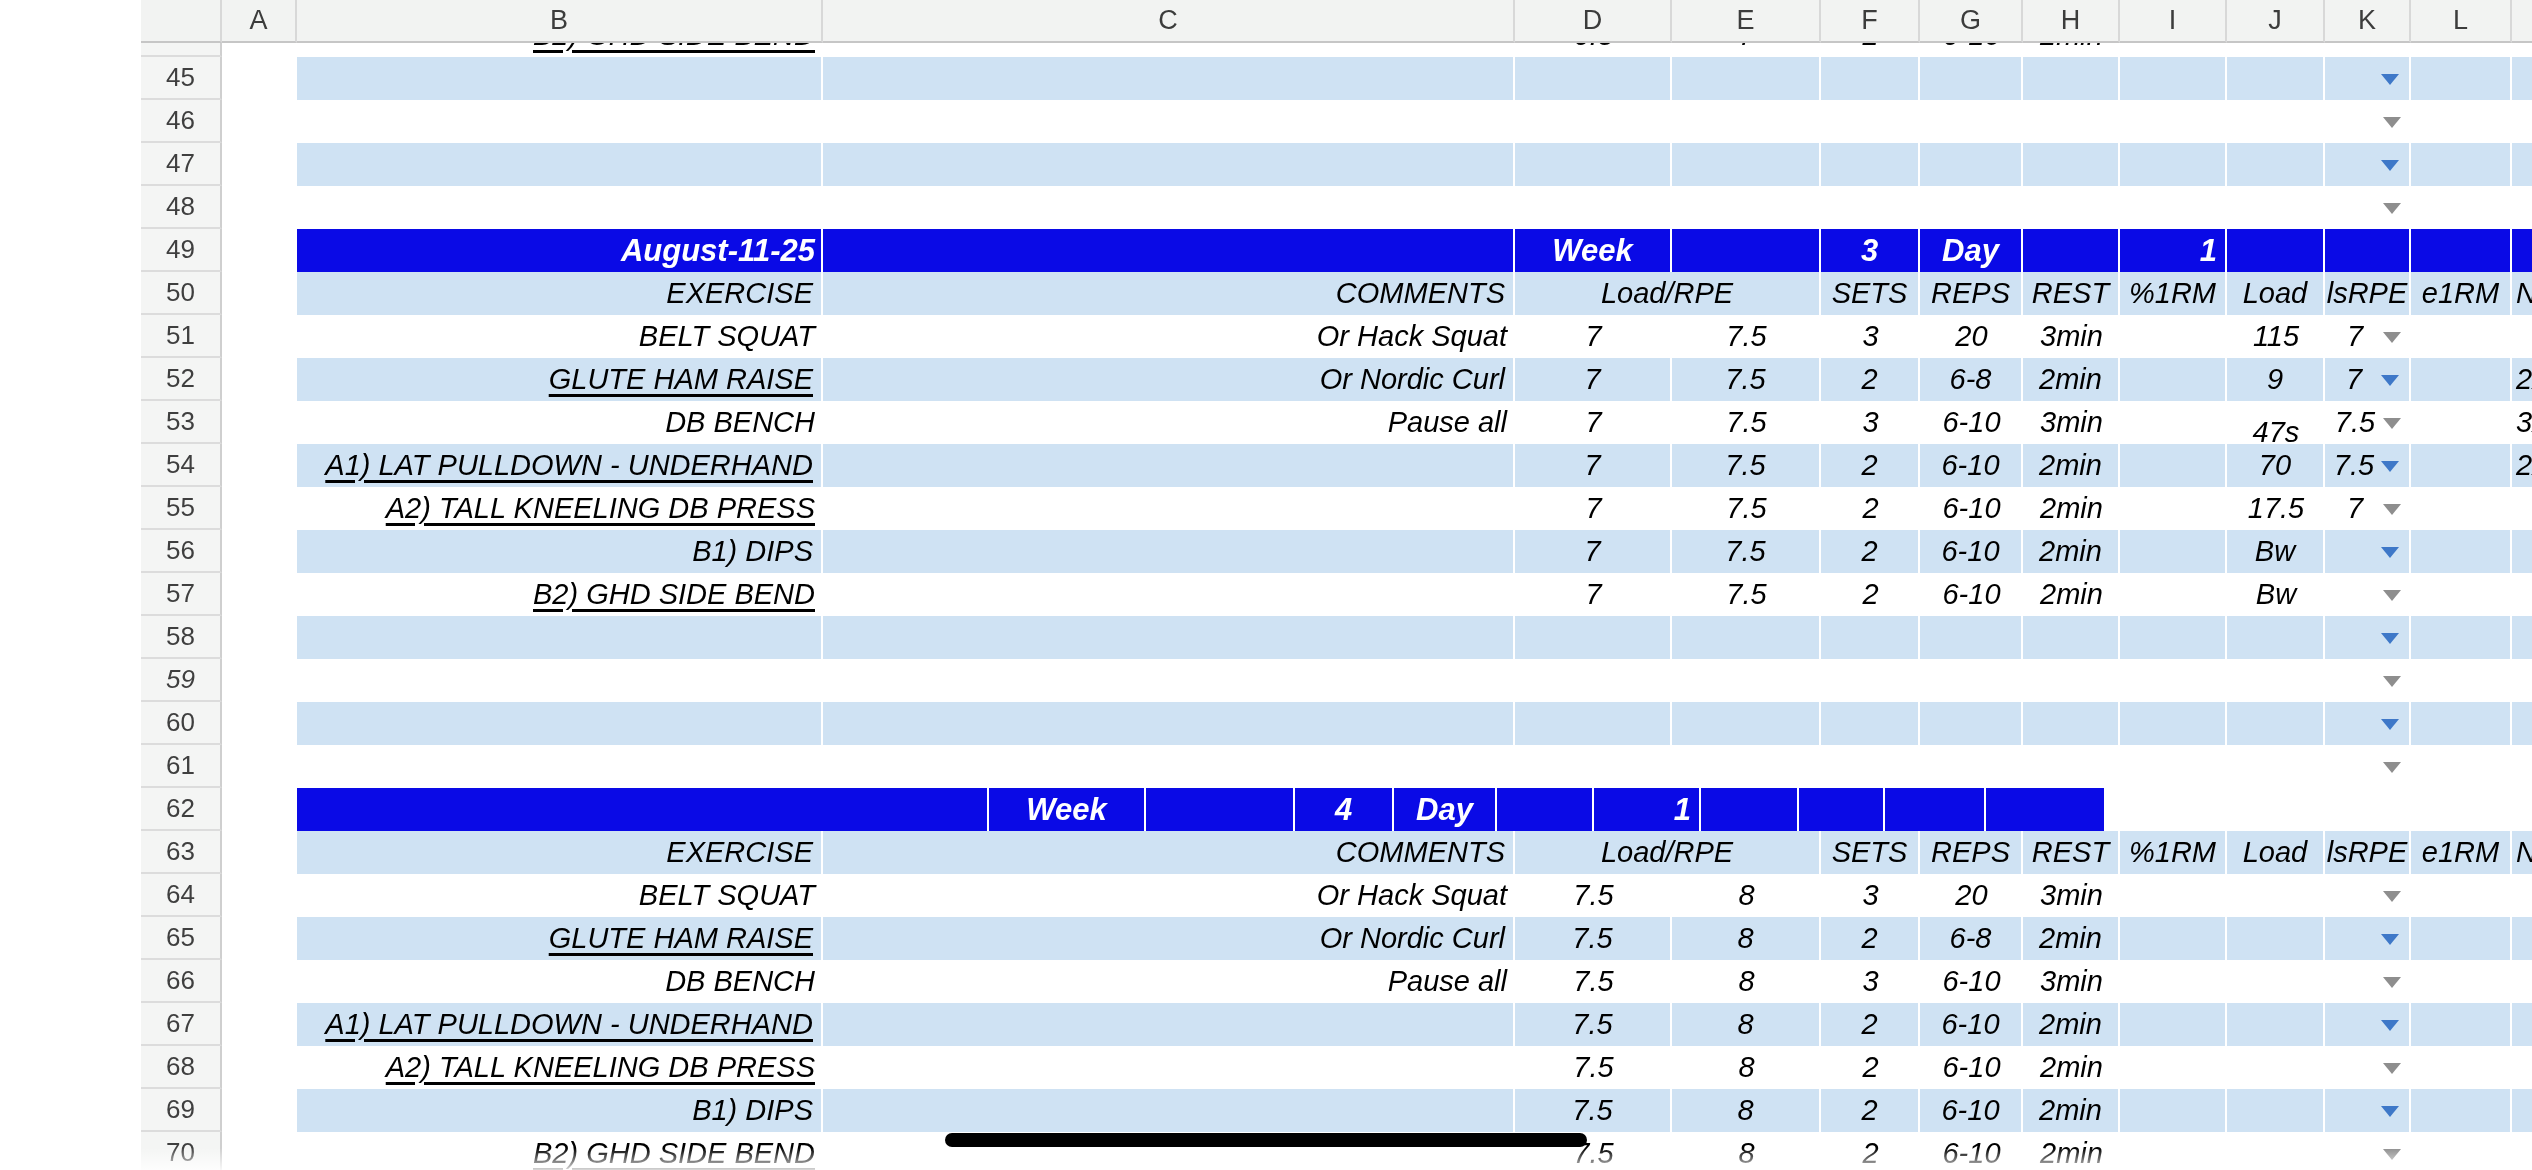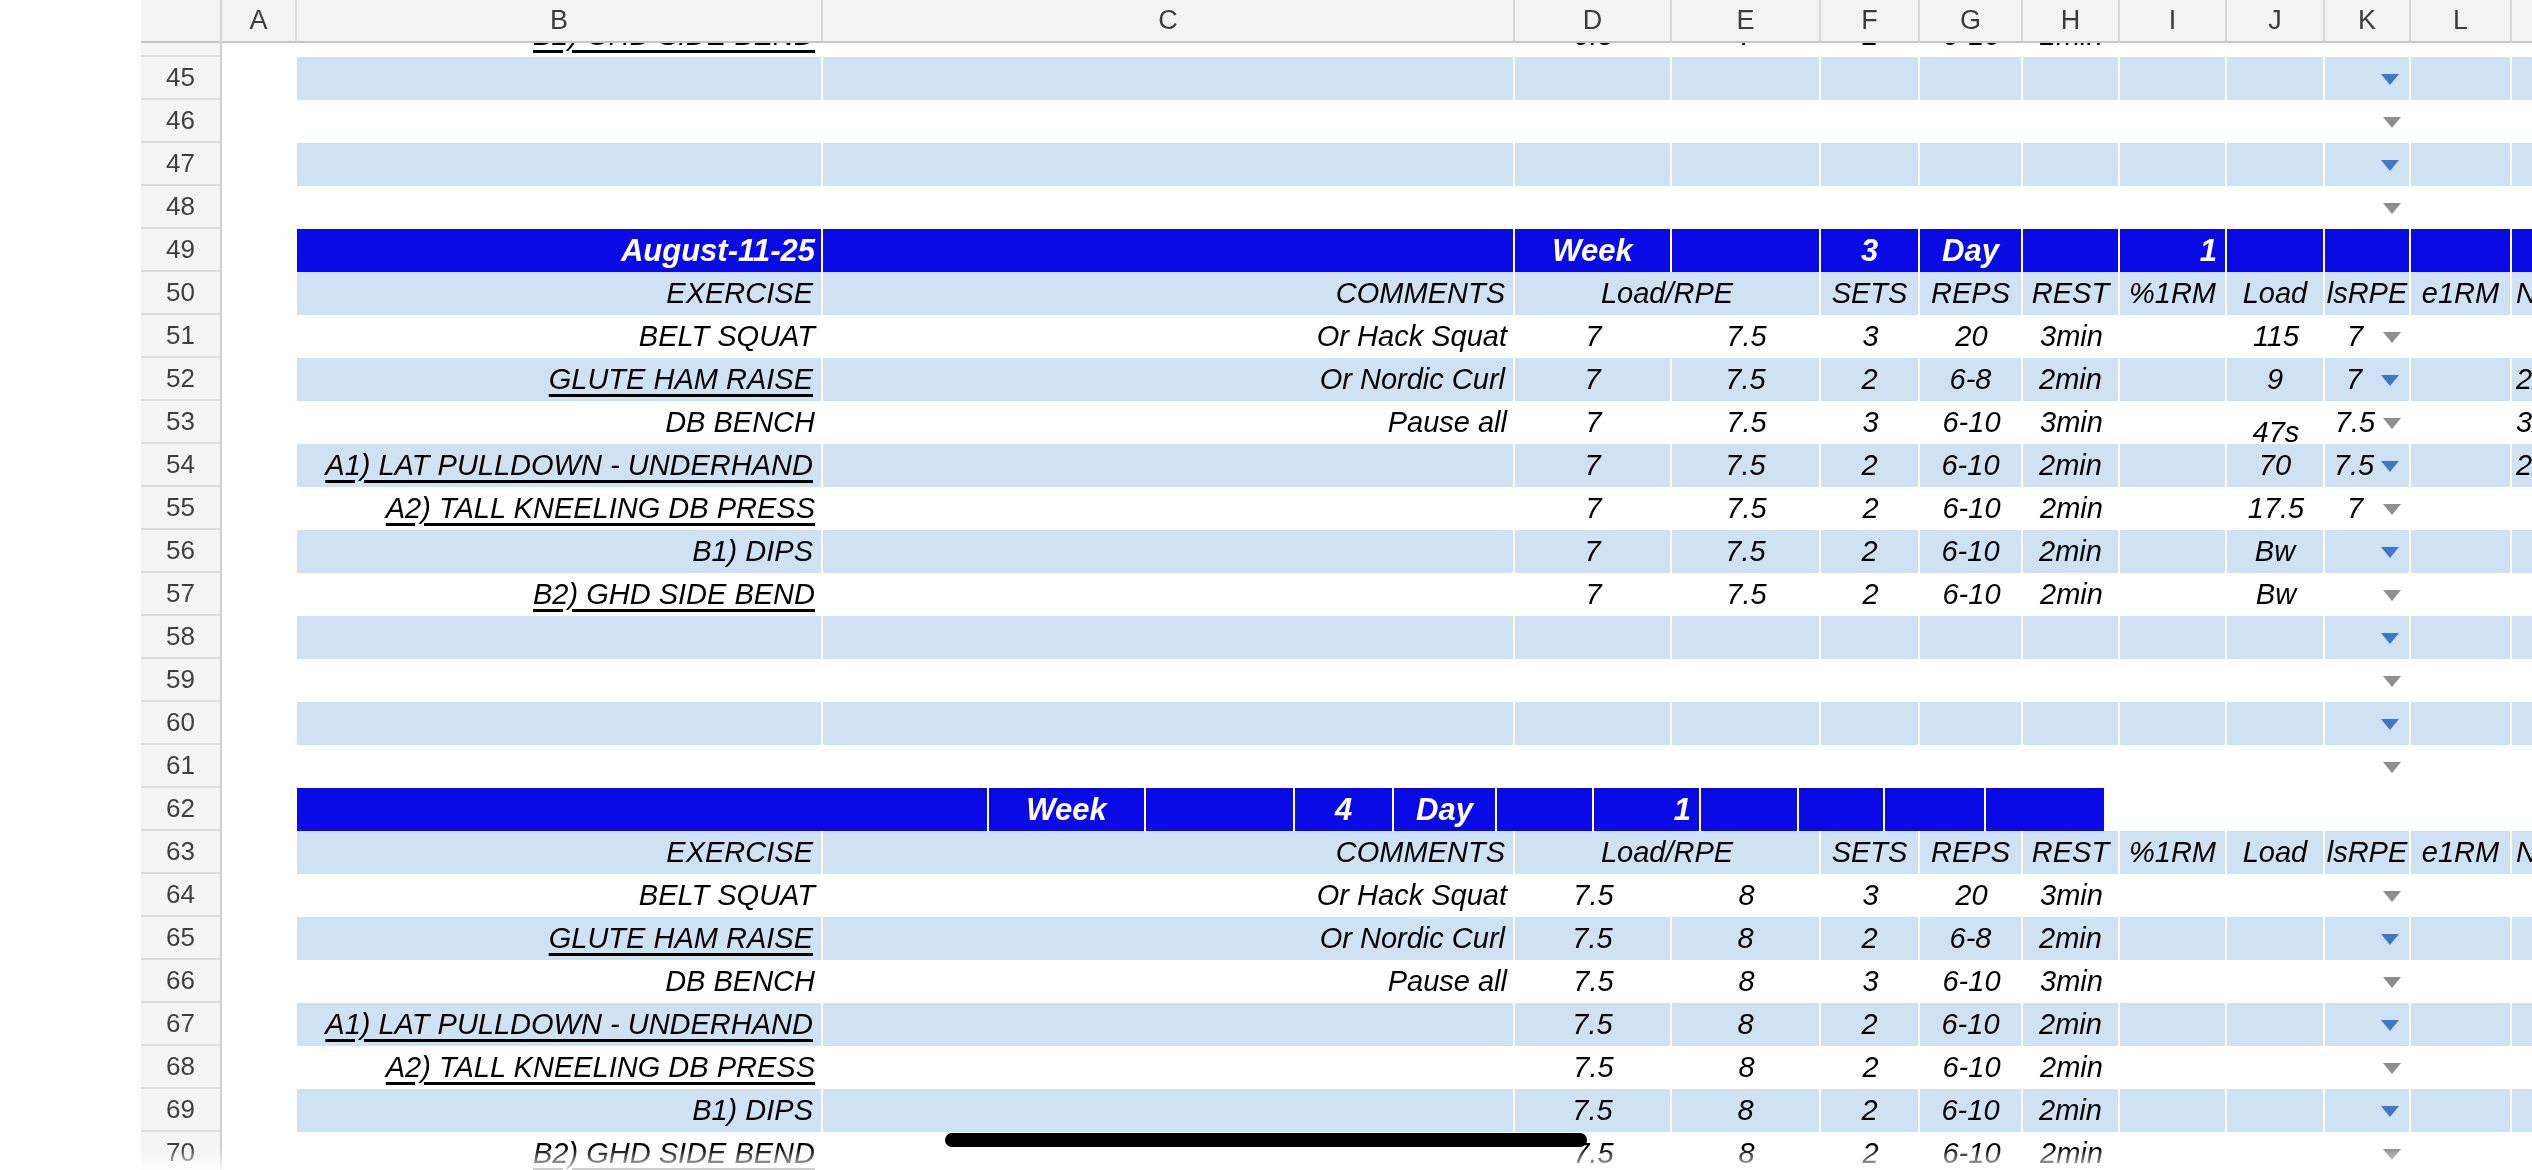--- a/index.html
+++ b/index.html
@@ -552,21 +552,21 @@
       <div class="c s-blue" style="width: 97px;"></div>
       <div class="c s-blue" style="width: 107px;"></div>
       <div class="c s-blue" style="width: 98px;"></div>
       <div class="c s-blue" style="width: 86px;">
         <div class="arr b"></div>
       </div>
       <div class="c s-blue" style="width: 101px;"></div>
       <div class="c s-blue" style="width: 120px;"></div>
     </div>
     <div class="row">
-      <div class="c numc" style="width: 81px;">
+      <div class="c numc" style="width: 81px; font-style: italic;">
         <span>59</span>
       </div>
       <div class="c acol" style="width: 75px;"></div>
       <div class="c s-white" style="width: 526px;"></div>
       <div class="c s-white" style="width: 692px;"></div>
       <div class="c s-white" style="width: 157px;"></div>
       <div class="c s-white" style="width: 149px;"></div>
       <div class="c s-white" style="width: 99px;"></div>
       <div class="c s-white" style="width: 103px;"></div>
       <div class="c s-white" style="width: 97px;"></div>

